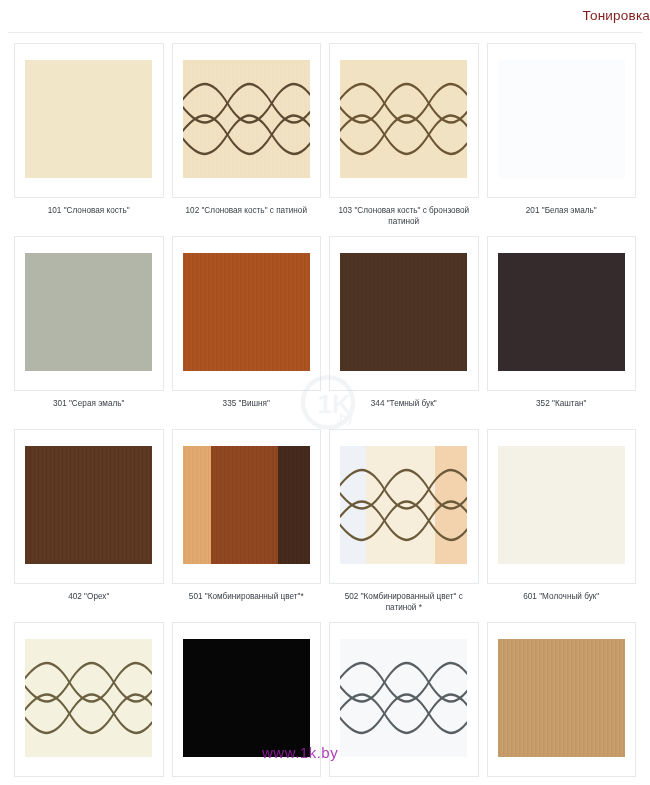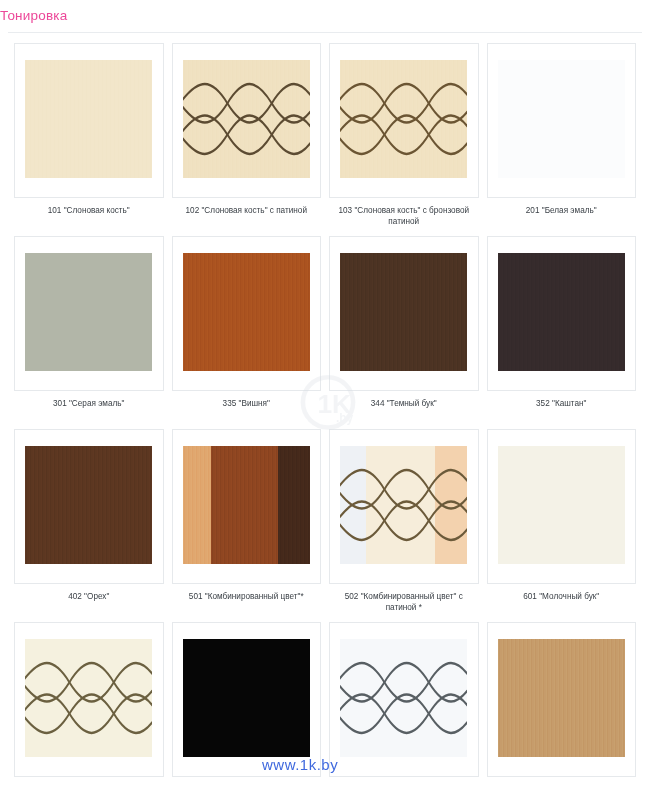--- a/index.html
+++ b/index.html
@@ -5,23 +5,23 @@
   html,body{margin:0;padding:0;}
   body{
     width:650px;height:785px;
     background:#ffffff;
     font-family:"Liberation Sans","DejaVu Sans",sans-serif;
     color:#3b4147;
     overflow:hidden;
     position:relative;
   }
   .page-title{
-    text-align:left;
+    text-align:right;
     font-size:13.5px;
-    color:#ec4899;
+    color:#7f1d1d;
     letter-spacing:.2px;
     padding:8px 0 9px 0;
     font-weight:400;
   }
   .title-rule{
     height:1px;background:#e9ecef;margin:0 8px 10px 8px;
   }
   .grid{
     display:grid;
     grid-template-columns:repeat(4,1fr);
@@ -77,26 +77,25 @@
     left:295px;top:372px;
     width:66px;height:66px;
     opacity:.30;
     pointer-events:none;
     user-select:none;
   }
   .wm-text{
     position:absolute;
     left:262px;top:744px;
     font-size:15px;
-    color:#1d4ed8;
+    color:#a21caf;
     letter-spacing:.5px;
     opacity:.85;
     pointer-events:none;
     user-select:none;
-    margin-top:12px;
   }
 </style>
 </head>
 <body>
 
 <div class="page-title">Тонировка</div>
 <div class="title-rule"></div>
 
 <div class="grid" id="grid">
     <div class="cell">

